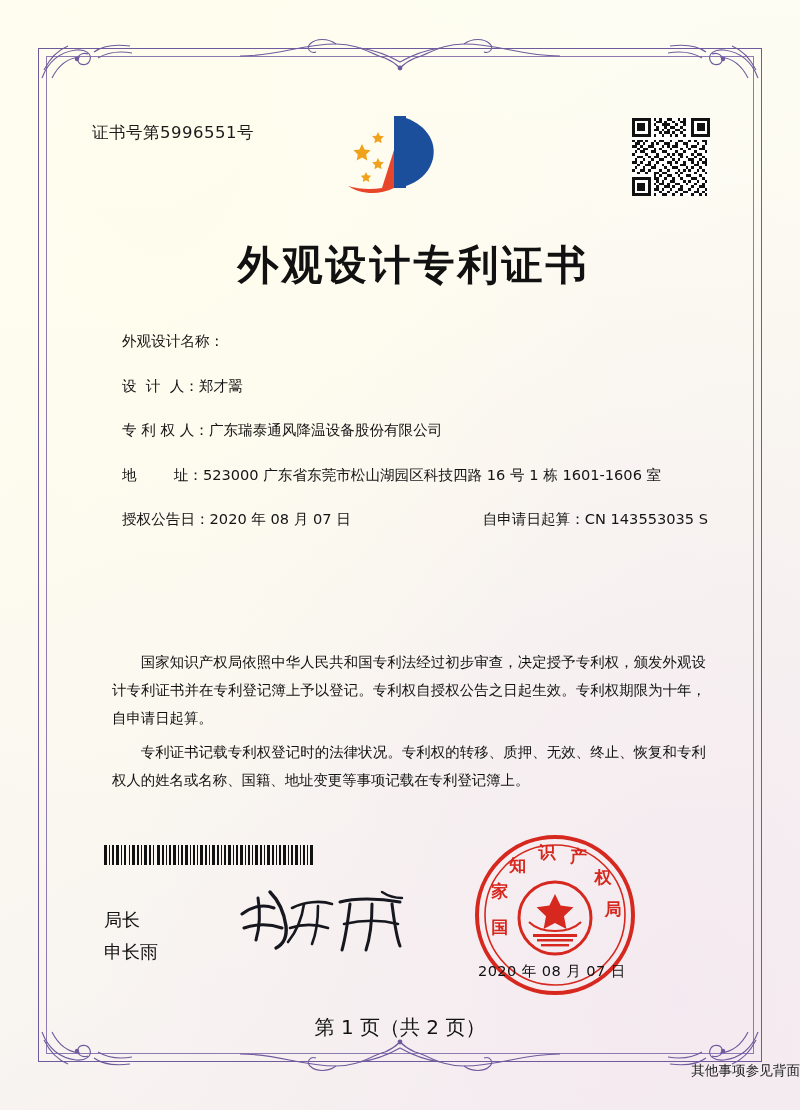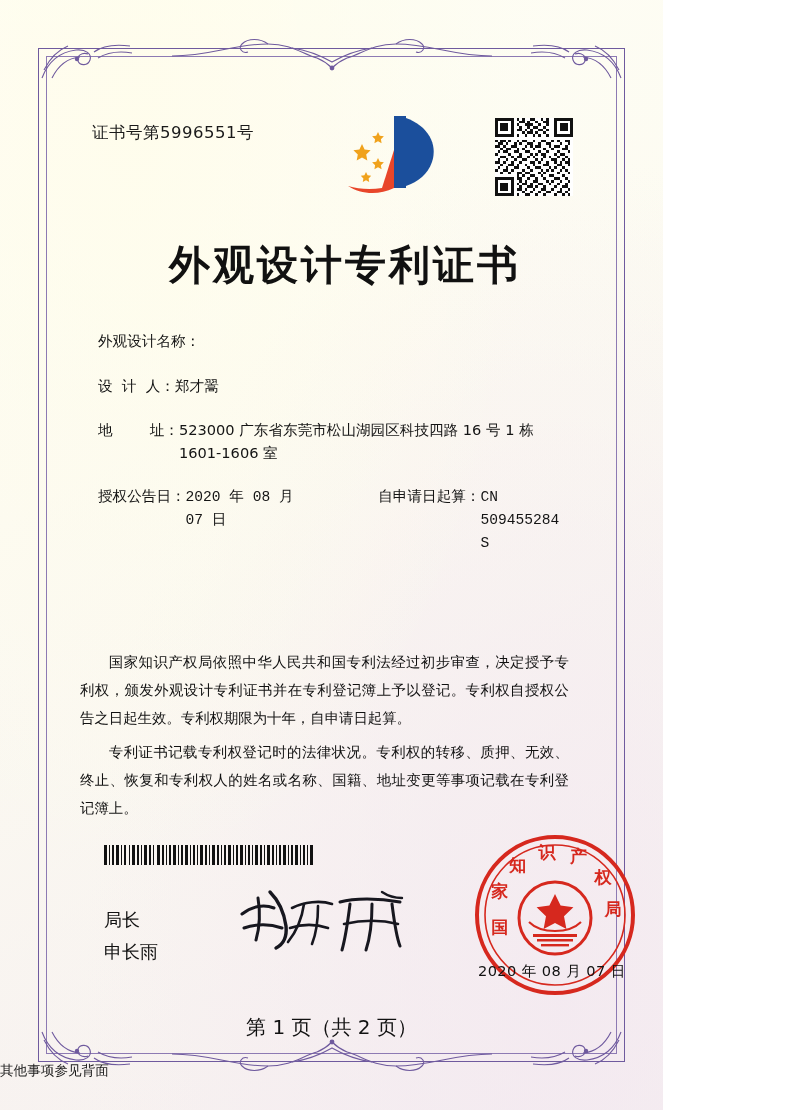--- a/index.html
+++ b/index.html
@@ -9,21 +9,21 @@
   body {
     width: 800px;
     height: 1110px;
     background: #ffffff;
     font-family: "Liberation Serif", serif;
     overflow: hidden;
   }
 
   .page {
     position: relative;
-    width: 663px;
+    width: 800px;
     height: 1110px;
     background: linear-gradient(150deg, #fdfcf4 0%, #fcfaf0 35%, #faf7ef 55%, #f7f2ef 75%, #f4eef0 100%);
     box-sizing: border-box;
   }
 
   
   .paper-tint {
     position: absolute;
     inset: 0;
     background:
@@ -138,43 +138,43 @@
   }
   .field-row {
     display: flex;
     align-items: flex-start;
     margin-bottom: 22px;
     line-height: 1.55;
   }
   .field-label {
     white-space: pre;
     flex: 0 0 auto;
+    margin-left: 24px;
   }
   .field-value {
     flex: 1 1 auto;
   }
   .field-row.two-col {
-    justify-content: flex-start;
-    font-family: Liberation Mono, monospace;
+    justify-content: space-between;
   }
   .half {
     display: flex;
     align-items: flex-start;
   }
   .half.second {
     margin-left: 70px;
   }
   .addr-value {
     max-width: 470px;
   }
 
   
   .paras {
     position: absolute;
-    left: 80px;
+    left: 112px;
     right: 94px;
     top: 648px;
     font-size: 14.4px;
     line-height: 1.95;
     color: #111;
     font-family: "DejaVu Sans", sans-serif;
     text-align: justify;
   }
   .paras p {
     margin: 0 0 6px 0;
@@ -240,21 +240,21 @@
     font-size: 20px;
     color: #111;
     font-family: "DejaVu Sans", sans-serif;
   }
 
   .footer-note {
     position: absolute;
     left: 0;
     right: 0;
     top: 1062px;
-    text-align: left;
+    text-align: right;
     font-size: 13.6px;
     color: #1a1a1a;
     font-family: "DejaVu Sans", sans-serif;
   }
 </style>
 </head>
 <body>
 
 <div class="page">
   <div class="paper-tint"></div>
@@ -567,31 +567,35 @@
 
   <div class="fields">
     <div class="field-row">
       <span class="field-label">外观设计名称：</span>
     </div>
     <div class="field-row">
       <span class="field-label">设  计  人：</span>
       <span class="field-value">郑才翯</span>
     </div>
     <div class="field-row">
+      <span class="field-label">专 利 权 人：</span>
+      <span class="field-value">广东瑞泰通风降温设备股份有限公司</span>
+    </div>
+    <div class="field-row">
       <span class="field-label">地        址：</span>
       <span class="field-value addr-value">523000 广东省东莞市松山湖园区科技四路 16 号 1 栋 1601-1606 室</span>
     </div>
     <div class="field-row two-col">
       <span class="half">
         <span class="field-label">授权公告日：</span>
         <span class="field-value">2020 年 08 月 07 日</span>
       </span>
       <span class="half second">
         <span class="field-label">自申请日起算：</span>
-        <span class="field-value">CN 509455284 S</span>
+        <span class="field-value">CN 143553035 S</span>
       </span>
     </div>
   </div>
 
   <div class="paras">
     <p>国家知识产权局依照中华人民共和国专利法经过初步审查，决定授予专利权，颁发外观设计专利证书并在专利登记簿上予以登记。专利权自授权公告之日起生效。专利权期限为十年，自申请日起算。</p>
     <p>专利证书记载专利权登记时的法律状况。专利权的转移、质押、无效、终止、恢复和专利权人的姓名或名称、国籍、地址变更等事项记载在专利登记簿上。</p>
   </div>
 
   <div class="barcode">

